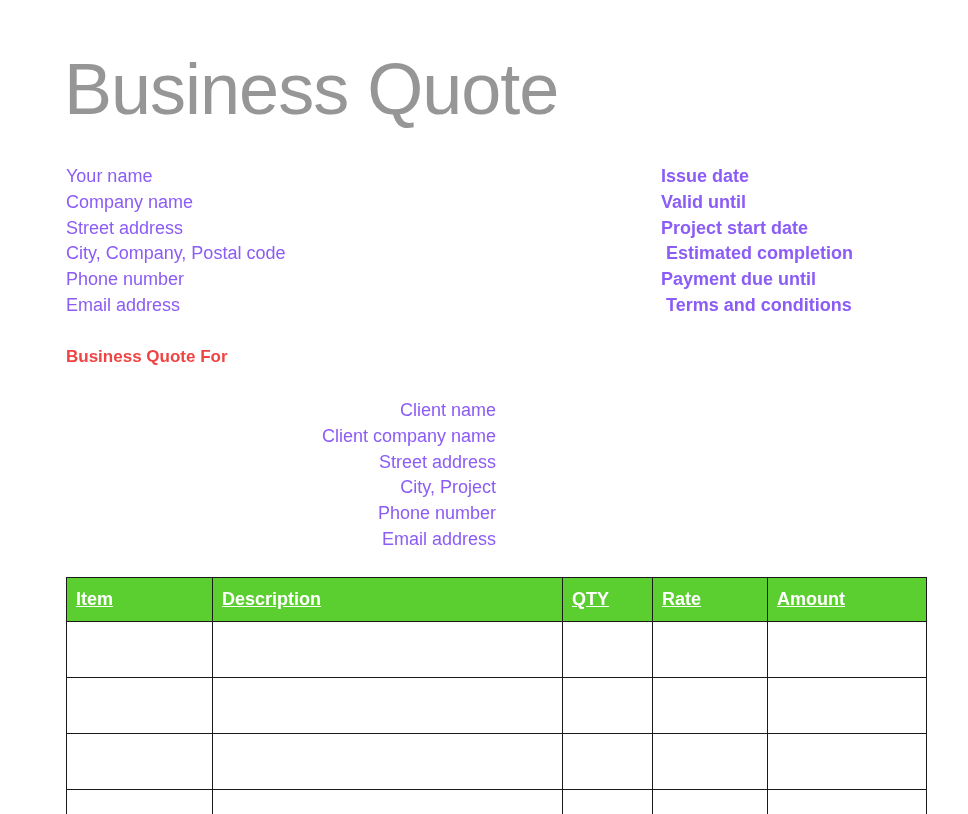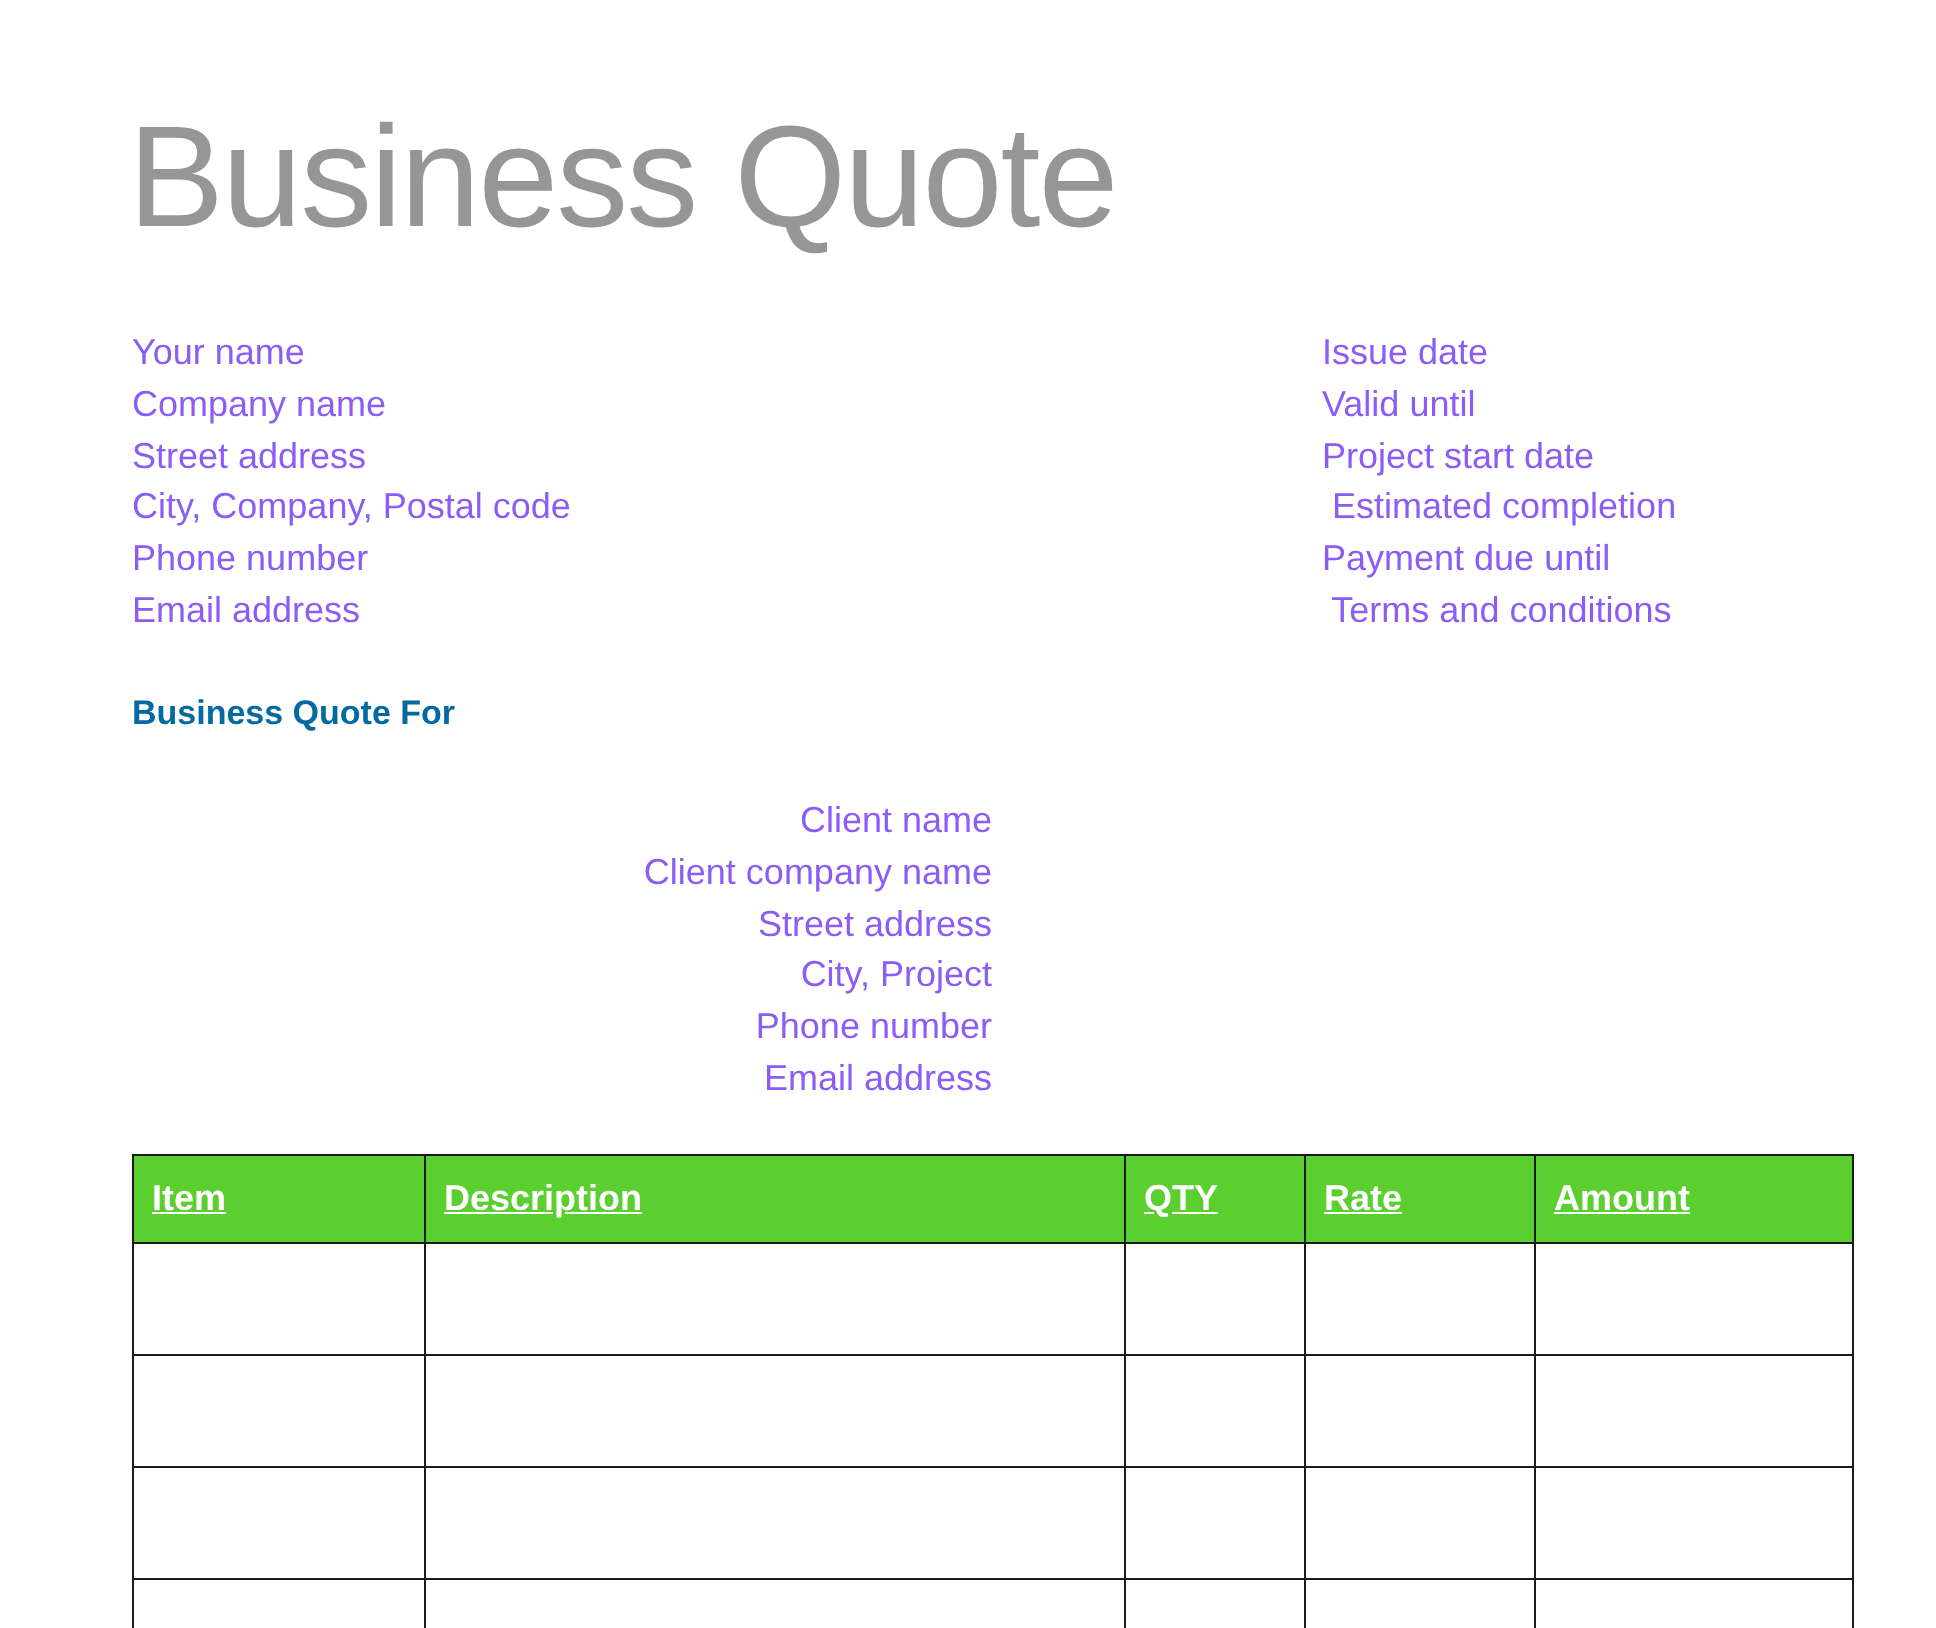--- a/index.html
+++ b/index.html
@@ -51,32 +51,32 @@
     width: 300px;
   }
   .info-line {
     font-size: 18px;
     line-height: 25.8px;
     font-weight: 400;
     color: #8b5cf6;
     white-space: pre;
   }
   .meta-block .info-line {
-    font-weight: 400;
+    font-weight: 700;
   }
 
   
   .quote-for-heading {
     position: absolute;
     left: 66px;
     top: 346px;
     font-size: 17px;
     line-height: 22px;
     font-weight: 700;
-    color: #0369a1;
+    color: #ef4444;
     white-space: nowrap;
   }
 
   
   .client-block {
     position: absolute;
     left: 66px;
     top: 398px;
     width: 430px;
     text-align: right;

